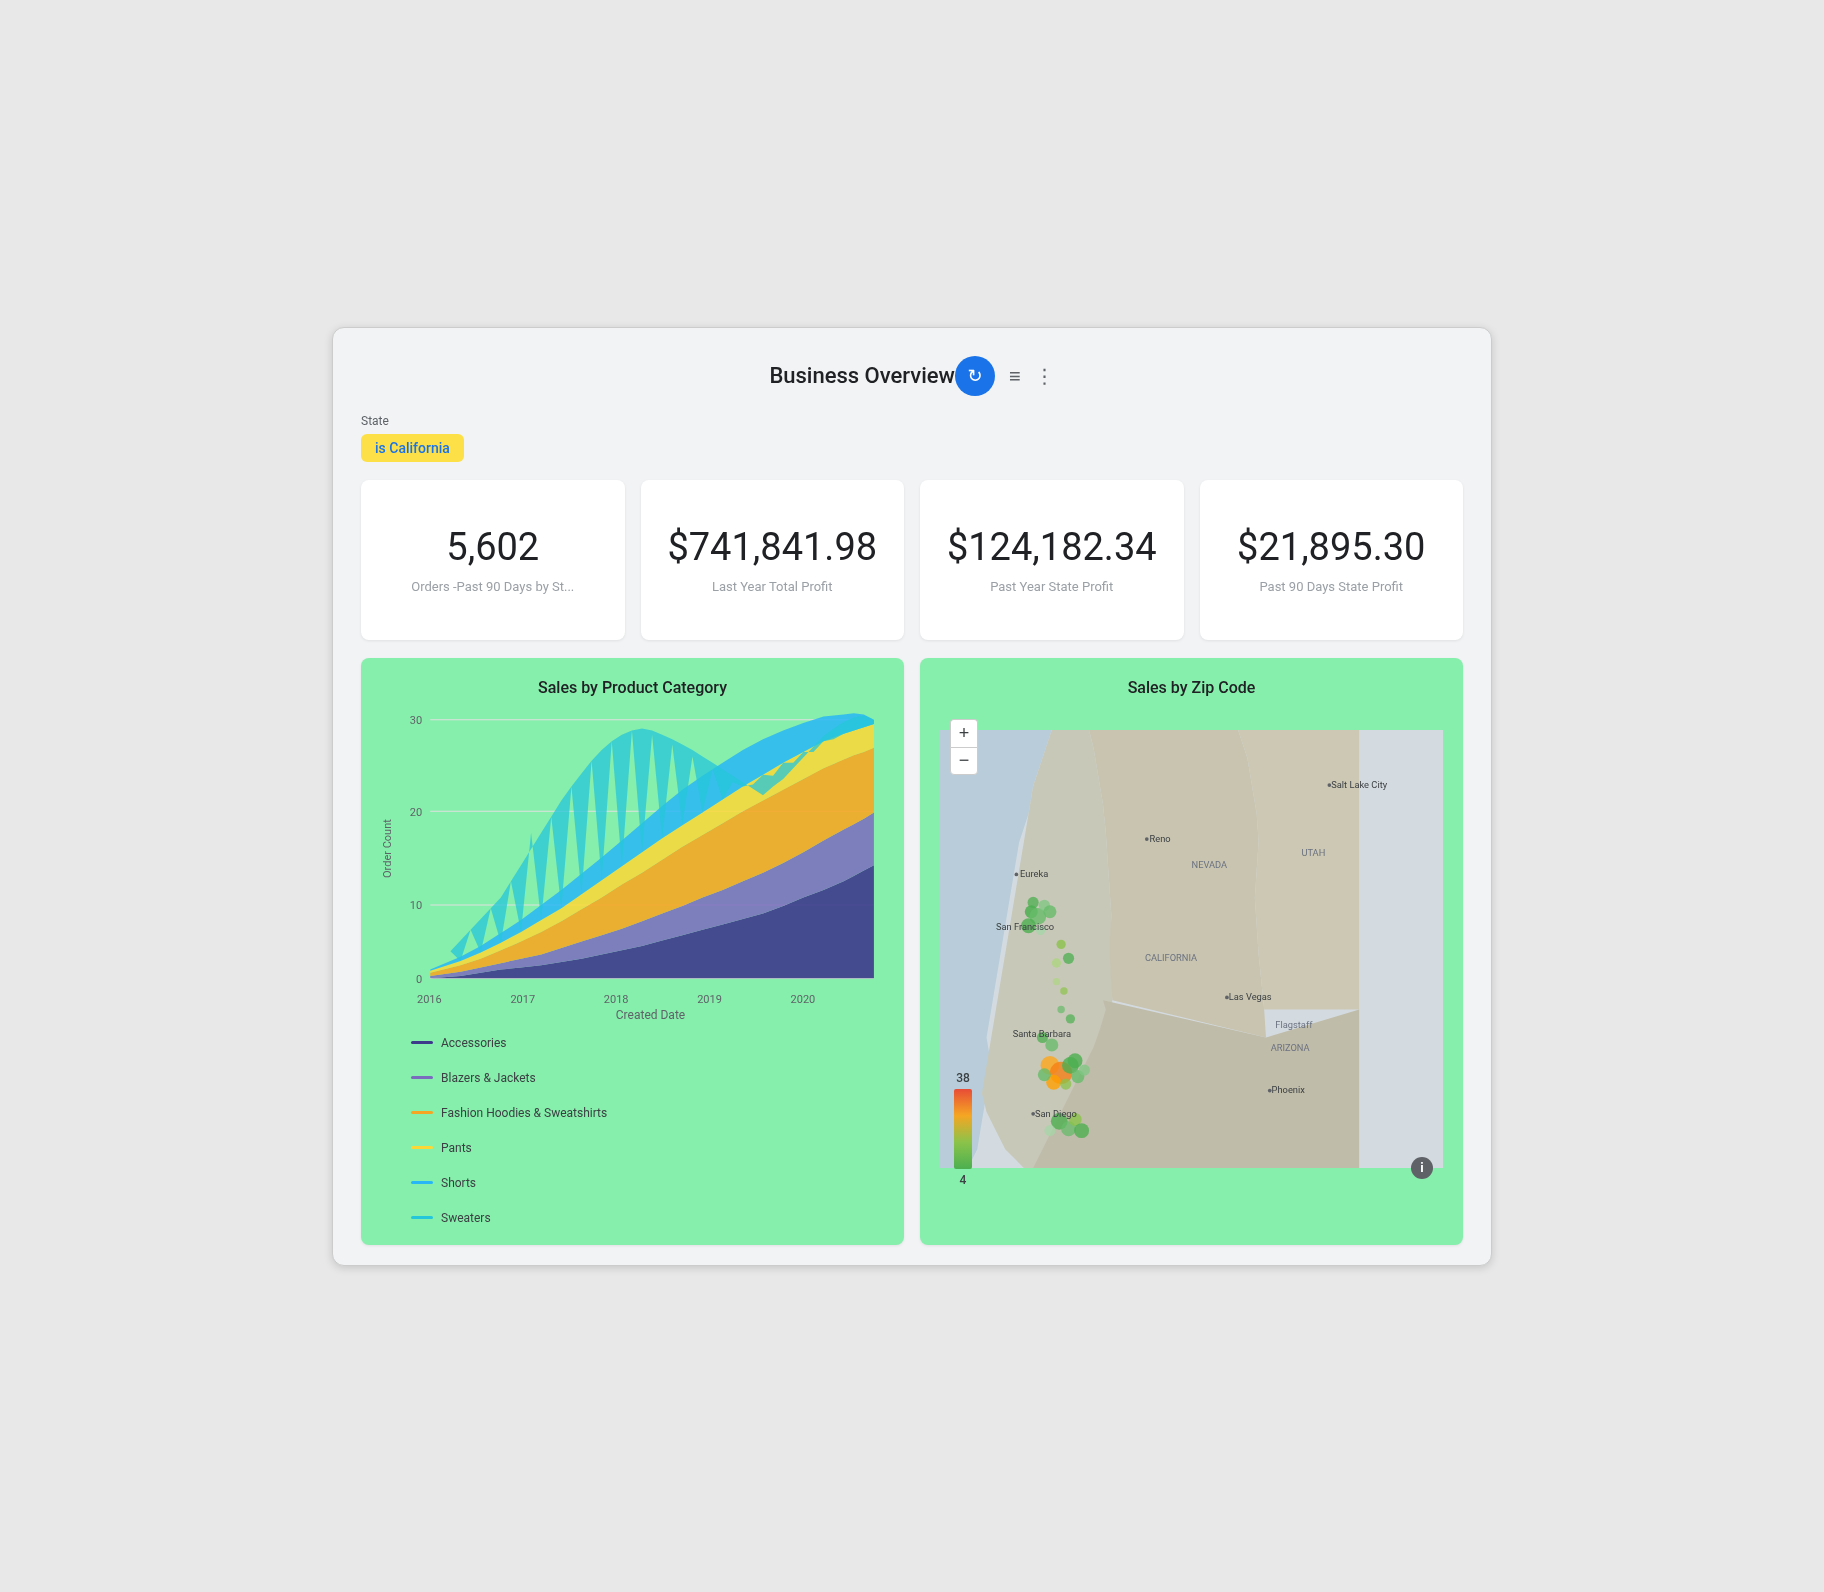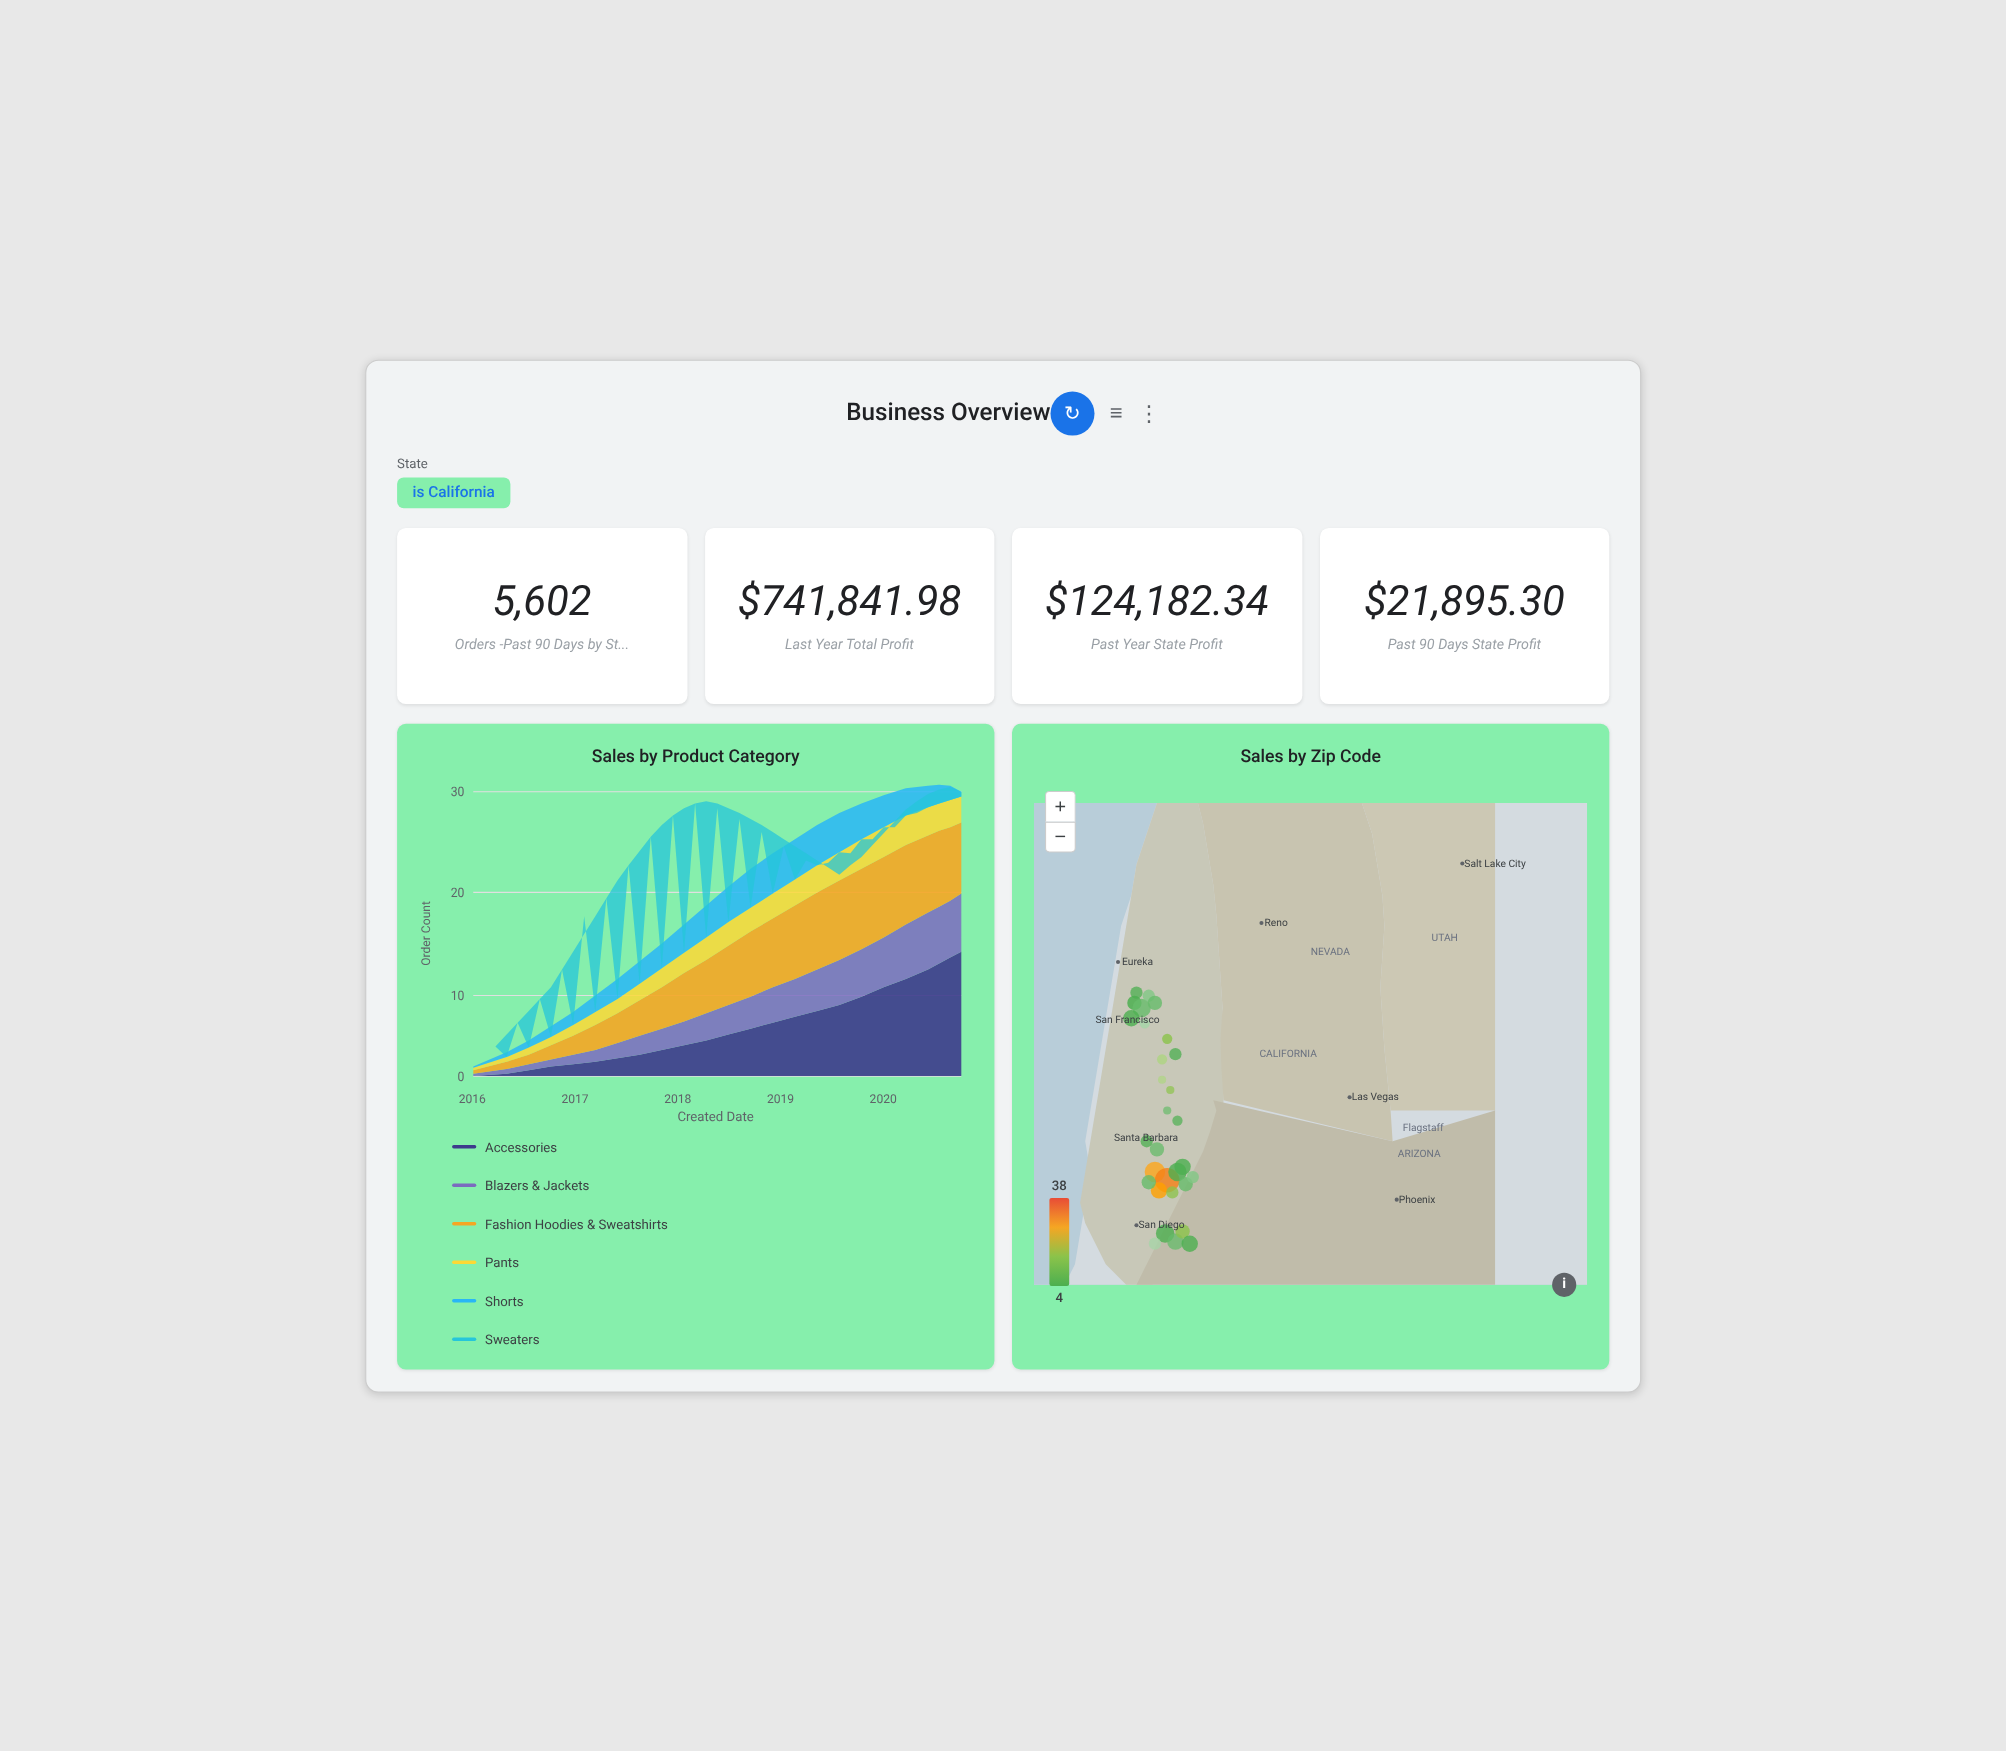--- a/index.html
+++ b/index.html
@@ -60,21 +60,21 @@
       margin-bottom: 18px;
     }
     .filter-label {
       font-size: 12px;
       color: #5f6368;
       margin-bottom: 6px;
     }
     .filter-chip {
       display: inline-flex;
       align-items: center;
-      background: #86efac;
+      background: #fde047;
       color: #1a73e8;
       border-radius: 6px;
       padding: 6px 14px;
       font-size: 14px;
       font-weight: 500;
     }
     
     .kpi-row {
       display: grid;
       grid-template-columns: repeat(4, 1fr);
@@ -84,21 +84,20 @@
     .kpi-card {
       background: #fff;
       border-radius: 8px;
       padding: 30px 4px;
       display: flex;
       flex-direction: column;
       align-items: center;
       justify-content: center;
       box-shadow: 0 1px 3px rgba(0,0,0,0.08);
       min-height: 160px;
-      font-style: italic;
     }
     .kpi-value {
       font-size: 38px;
       font-weight: 400;
       color: #202124;
       margin-bottom: 10px;
       text-align: center;
     }
     .kpi-label {
       font-size: 13px;

